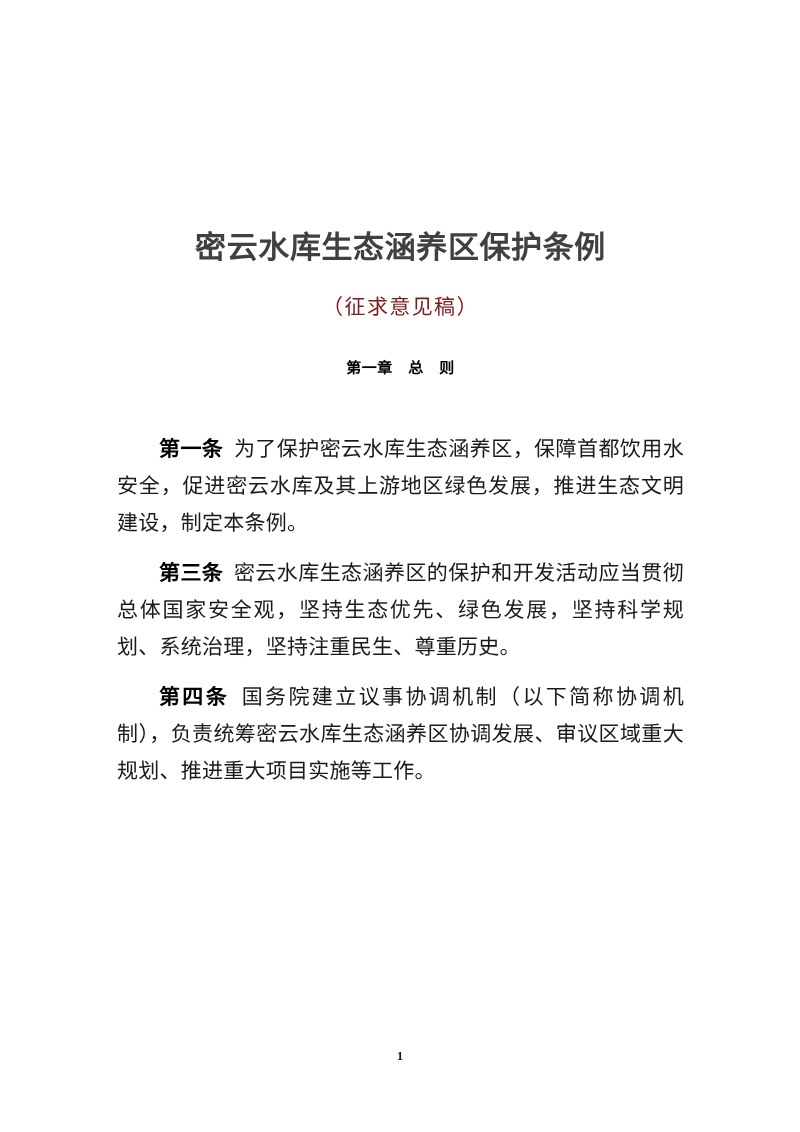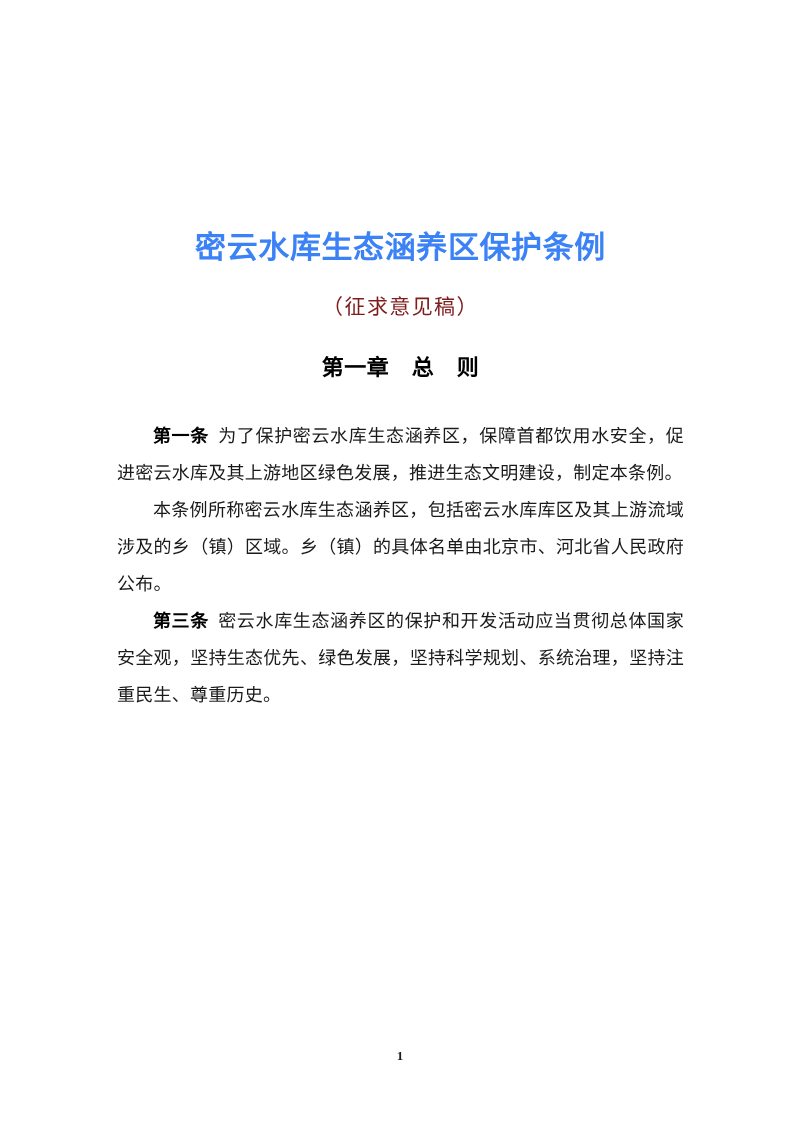--- a/index.html
+++ b/index.html
@@ -41,21 +41,21 @@
     position: absolute;
     top: 228px;
     left: 0;
     width: 567px;
     text-align: center;
     font-family: "Liberation Serif", "DejaVu Serif", serif;
     font-weight: 700;
     font-size: 31px;
     line-height: 40px;
     letter-spacing: 0.6px;
-    color: #3b82f6;
+    color: #404040;
     white-space: nowrap;
   }
 
   .doc-subtitle {
     margin: 0;
     padding: 0;
     position: absolute;
     top: 292px;
     left: 0;
     width: 567px;
@@ -71,39 +71,39 @@
   .chapter-heading {
     margin: 0;
     padding: 0;
     position: absolute;
     top: 353px;
     left: 0;
     width: 567px;
     text-align: center;
     font-family: "Liberation Sans", "DejaVu Sans", sans-serif;
     font-weight: 700;
-    font-size: 22px;
+    font-size: 15px;
     line-height: 30px;
     letter-spacing: 0.5px;
     color: #000000;
     white-space: pre;
   }
 
   .body-flow {
     position: absolute;
     top: 418px;
     left: 0;
     width: 567px;
   }
 
   .para {
-    margin: 0 0 0 0;
+    margin: 12px 0 0 0;
     padding: 0;
     font-family: "Liberation Serif", "DejaVu Serif", serif;
-    font-size: 18px;
+    font-size: 21px;
     line-height: 37px;
     color: #1a1a1a;
     text-align: justify;
     text-justify: inter-character;
     text-indent: 2em;
     letter-spacing: 0.25px;
     word-break: break-all;
   }
 
   .art-label {
@@ -143,27 +143,27 @@
 
     <div class="chapter-heading">第一章　总　则</div>
 
     <div class="body-flow">
 
       <p class="para">
         <span class="art-label">第一条</span><span class="art-gap"></span><span>为了保护密云水库生态涵养区，保障首都饮用水安全，促进密云水库及其上游地区绿色发展，推进生态文明建设，制定本条例。</span>
       </p>
 
 
-      <p class="para">
-        <span>本条例所称密云水库生态涵养区，包括密云水库库区及其上游流域涉及的乡（镇）区域。乡（镇）的具体名单由北京市、河北省人民政府公布。</span>
-      </p>
 
       <p class="para">
         <span class="art-label">第三条</span><span class="art-gap"></span><span>密云水库生态涵养区的保护和开发活动应当贯彻总体国家安全观，坚持生态优先、绿色发展，坚持科学规划、系统治理，坚持注重民生、尊重历史。</span>
       </p>
 
+      <p class="para">
+        <span class="art-label">第四条</span><span class="art-gap"></span><span>国务院建立议事协调机制（以下简称协调机制），负责统筹密云水库生态涵养区协调发展、审议区域重大规划、推进重大项目实施等工作。</span>
+      </p>
 
 
     </div>
   </div>
 
   <div class="page-number">1</div>
 </div>
 
 </body></html>

